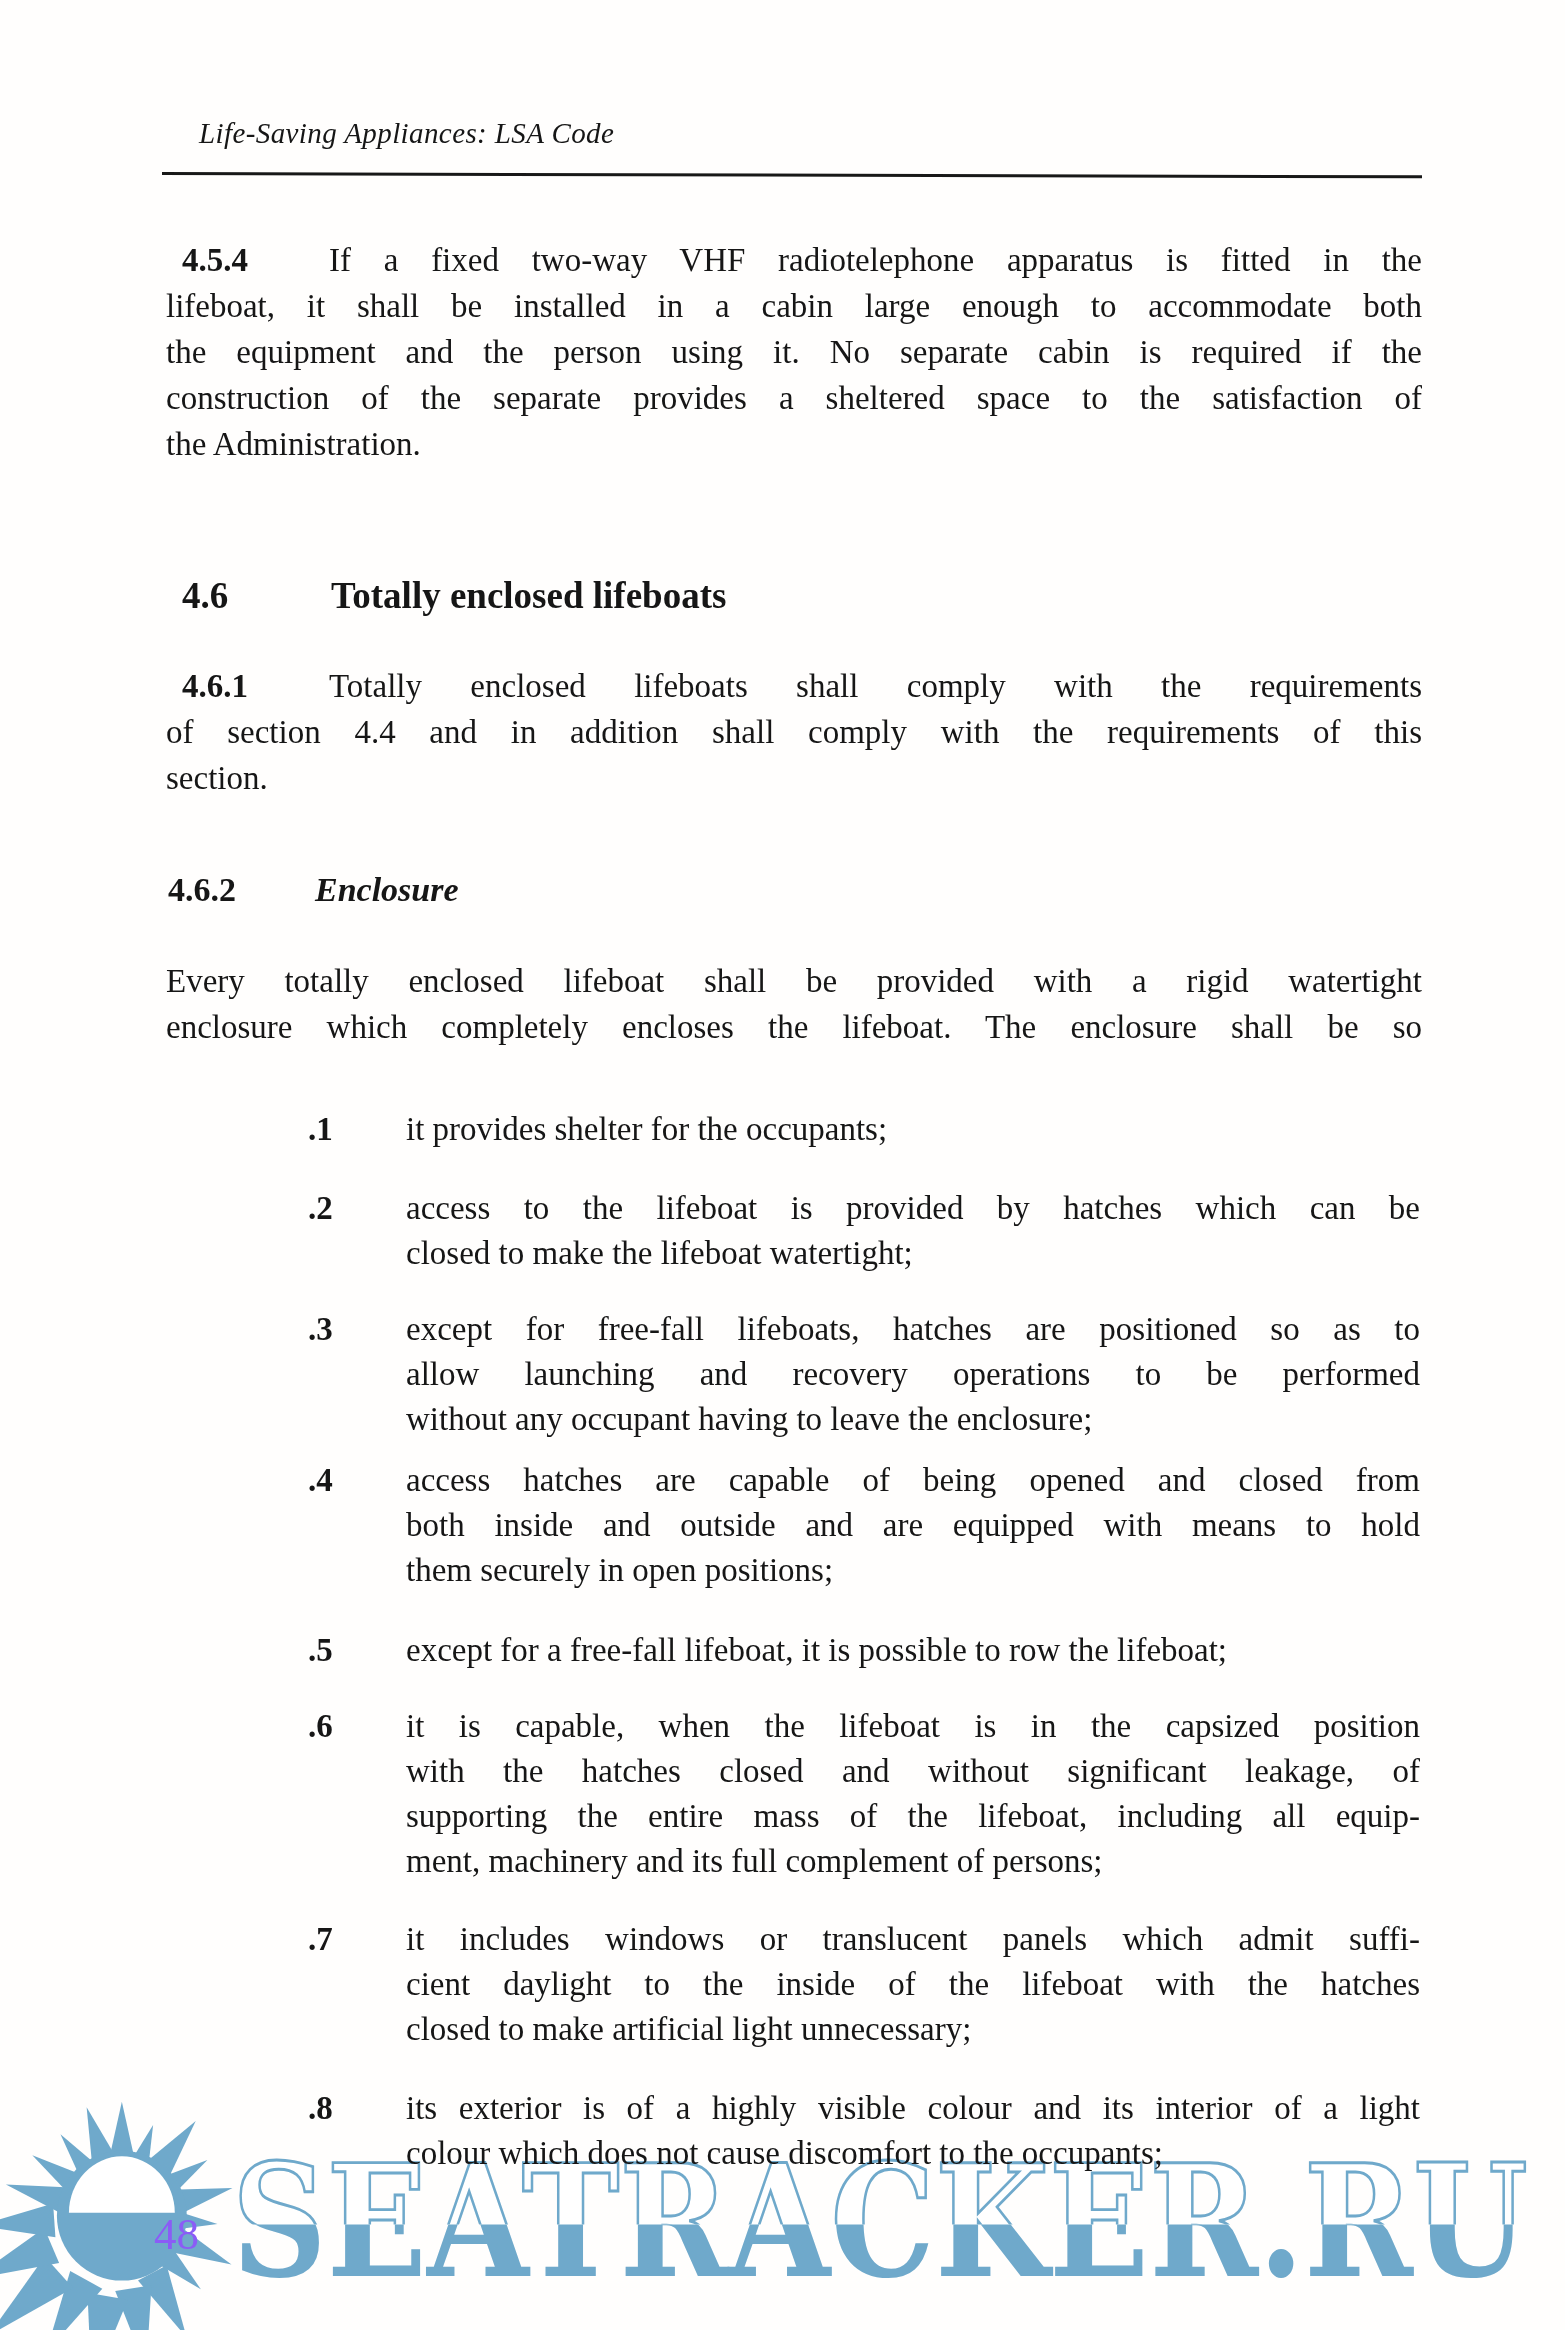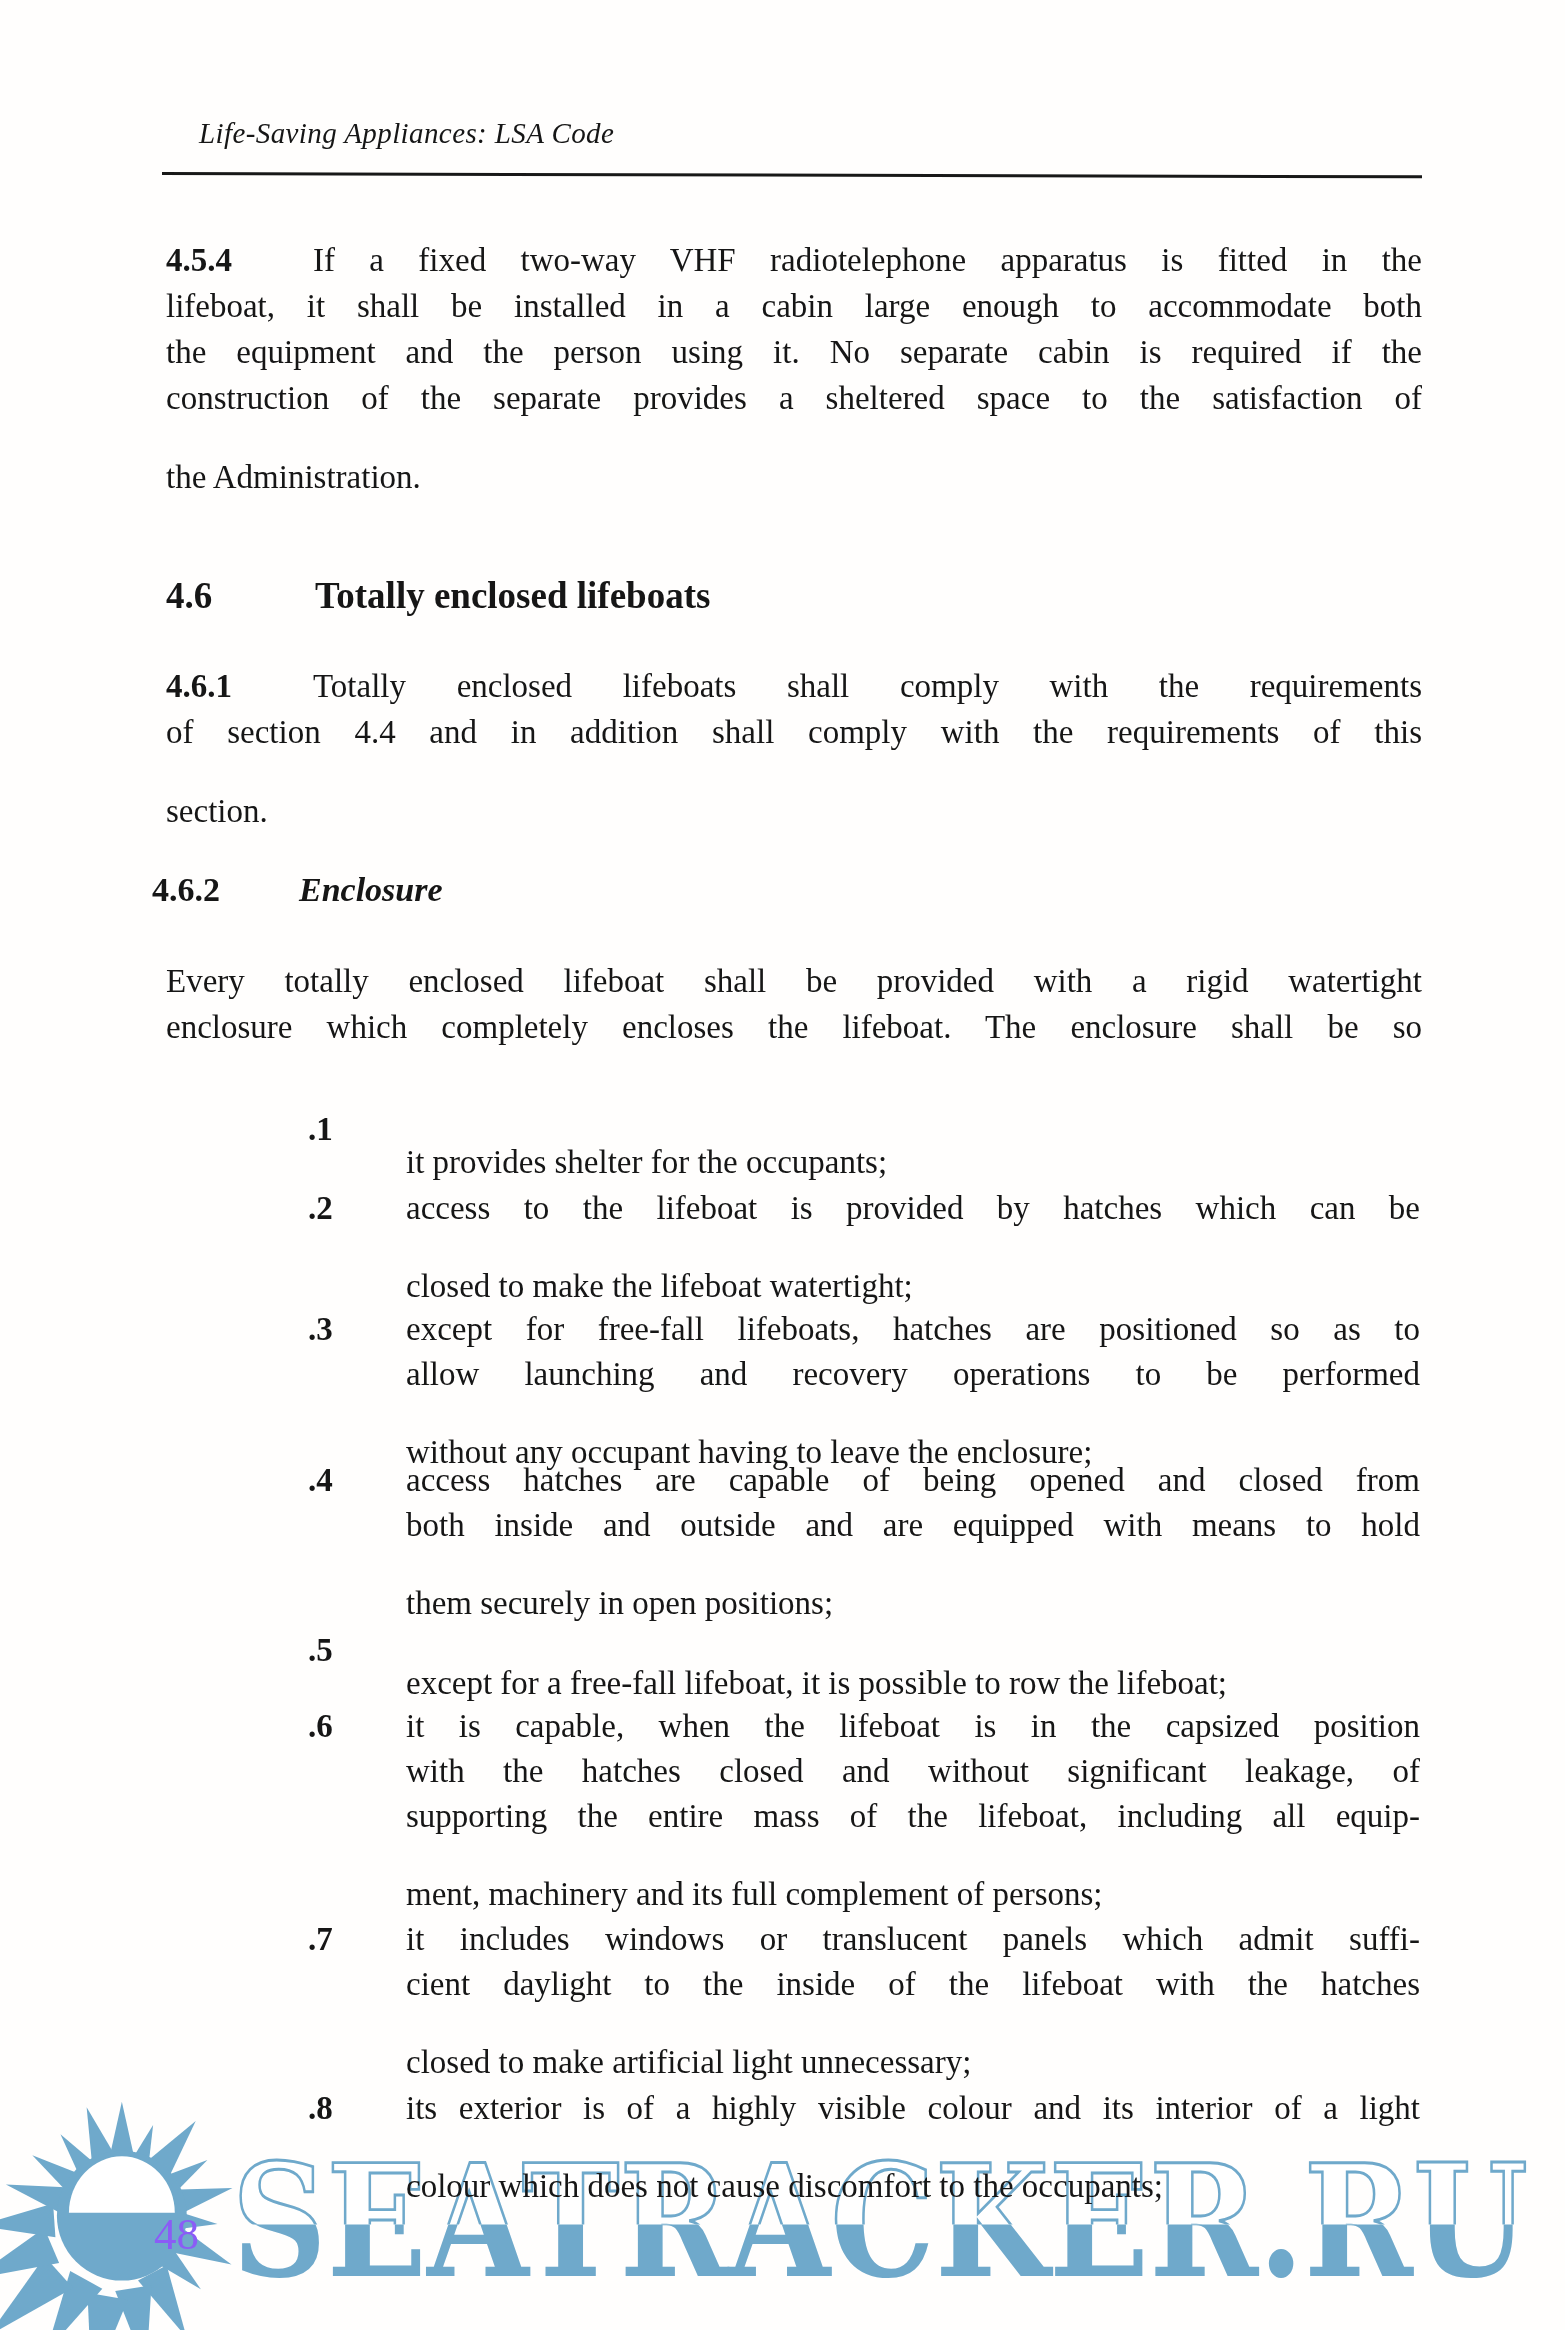--- a/index.html
+++ b/index.html
@@ -7,22 +7,22 @@
         font-family:"Liberation Serif","DejaVu Serif",serif;color:#161616;}
   .content{position:absolute;inset:0;z-index:2;}
 
   .header-title{position:absolute;left:167px;top:117px;font-style:italic;font-size:29px;
                 letter-spacing:0.4px;white-space:nowrap;margin-left:32px;}
   .header-rule{position:absolute;left:162px;top:172px;width:1260px;height:2.9px;background:#181818;
                transform:rotate(0.15deg);transform-origin:left center;}
 
   .para{position:absolute;left:166px;width:1256px;font-size:33px;line-height:46px;}
   .jl{text-align:justify;text-align-last:justify;}
-  .ll{text-align:left;margin-top:33px;}
-  .bnum{font-weight:bold;display:inline-block;width:147px;}
+  .ll{text-align:left;}
+  .bnum{font-weight:bold;display:inline-block;width:147px;margin-left:16px;}
 
   .h46{position:absolute;left:166px;top:574px;font-size:37px;font-weight:bold;white-space:nowrap;}
   .h46 .bnum{width:149px;}
   .h462{position:absolute;left:152px;top:871px;font-size:34px;font-weight:bold;white-space:nowrap;}
   .h462 .title{font-style:italic;}
 
   .list-item{position:absolute;left:406px;width:1014px;font-size:33px;line-height:45px;}
   .inum{position:absolute;left:-98px;top:0;font-weight:bold;}
 
   .pageno{position:absolute;left:154px;top:2208px;z-index:3;font-size:45px;color:#8b5cf6;}

